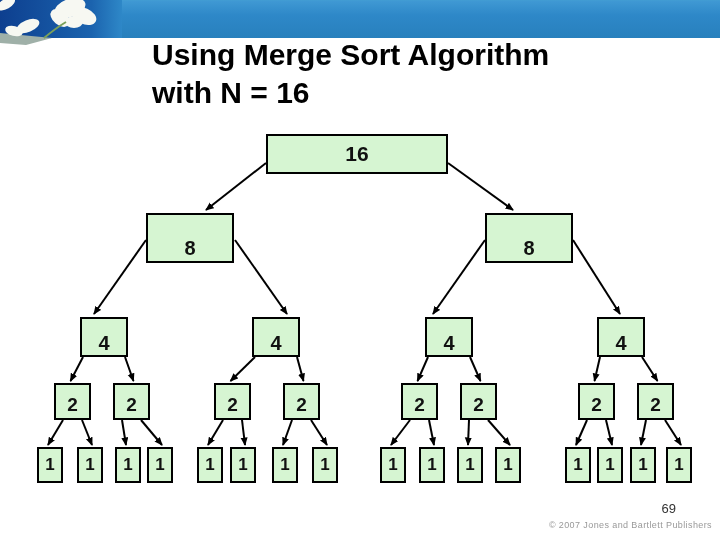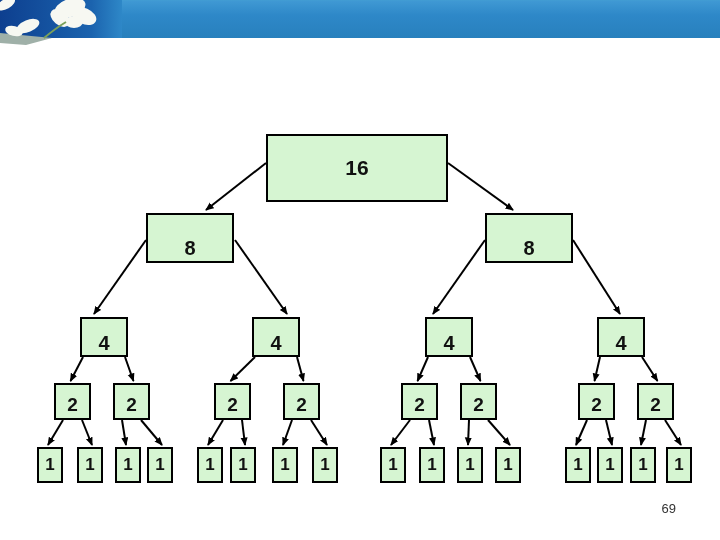--- a/index.html
+++ b/index.html
@@ -60,20 +60,24 @@
         <ellipse cx="60" cy="18" rx="11" ry="7" transform="rotate(40 60 18)"></ellipse>
         <ellipse cx="74" cy="22" rx="9" ry="6"></ellipse>
         <ellipse cx="28" cy="26" rx="12" ry="6" transform="rotate(-22 28 26)"></ellipse>
         <ellipse cx="14" cy="31" rx="9" ry="5" transform="rotate(14 14 31)"></ellipse>
         <ellipse cx="6" cy="4" rx="10" ry="5" transform="rotate(-30 6 4)"></ellipse>
       </g>
       <path d="M44,38 Q56,28 66,22" stroke="#7aa05a" stroke-width="2" fill="none"></path>
     </svg>
   </div>
 
+  <div class="title">
+    <div>Using Merge Sort Algorithm</div>
+    <div>with N = 16</div>
+  </div>
 
   <div class="diagram">
     <svg class="arrows" width="720" height="540">
       <defs>
         <marker id="ah" markerWidth="9" markerHeight="8" refX="7.5" refY="3.5" orient="auto" markerUnits="userSpaceOnUse">
           <path d="M0,0 L8.5,3.5 L0,7 z" fill="#000"></path>
         </marker>
       </defs>
       <g id="arrow-lines">
           <line x1="266" y1="163" x2="206" y2="210" stroke="#000000" stroke-width="2" marker-end="url(#ah)"></line>
@@ -102,21 +106,21 @@
           <line x1="429" y1="420" x2="434" y2="445" stroke="#000000" stroke-width="2" marker-end="url(#ah)"></line>
           <line x1="469" y1="420" x2="468" y2="445" stroke="#000000" stroke-width="2" marker-end="url(#ah)"></line>
           <line x1="488" y1="420" x2="510" y2="445" stroke="#000000" stroke-width="2" marker-end="url(#ah)"></line>
           <line x1="587" y1="420" x2="576" y2="445" stroke="#000000" stroke-width="2" marker-end="url(#ah)"></line>
           <line x1="606" y1="420" x2="612" y2="445" stroke="#000000" stroke-width="2" marker-end="url(#ah)"></line>
           <line x1="646" y1="420" x2="641" y2="445" stroke="#000000" stroke-width="2" marker-end="url(#ah)"></line>
           <line x1="665" y1="420" x2="681" y2="445" stroke="#000000" stroke-width="2" marker-end="url(#ah)"></line>
         </g>
     </svg>
     <div id="nodes">
-        <div class="node node-l0" style="left: 266px; top: 134px; width: 182px; height: 68px; background: rgb(214, 245, 210); border-color: rgb(0, 0, 0);">16</div>
+        <div class="node node-l0" style="left: 266px; top: 134px; width: 182px; height: 40px; background: rgb(214, 245, 210); border-color: rgb(0, 0, 0);">16</div>
         <div class="node node-l1" style="left: 146px; top: 213px; width: 88px; height: 50px; background: rgb(214, 245, 210); border-color: rgb(0, 0, 0);">8</div>
         <div class="node node-l1" style="left: 485px; top: 213px; width: 88px; height: 50px; background: rgb(214, 245, 210); border-color: rgb(0, 0, 0);">8</div>
         <div class="node node-l2" style="left: 80px; top: 317px; width: 48px; height: 40px; background: rgb(214, 245, 210); border-color: rgb(0, 0, 0);">4</div>
         <div class="node node-l2" style="left: 252px; top: 317px; width: 48px; height: 40px; background: rgb(214, 245, 210); border-color: rgb(0, 0, 0);">4</div>
         <div class="node node-l2" style="left: 425px; top: 317px; width: 48px; height: 40px; background: rgb(214, 245, 210); border-color: rgb(0, 0, 0);">4</div>
         <div class="node node-l2" style="left: 597px; top: 317px; width: 48px; height: 40px; background: rgb(214, 245, 210); border-color: rgb(0, 0, 0);">4</div>
         <div class="node node-l3" style="left: 54px; top: 383px; width: 37px; height: 37px; background: rgb(214, 245, 210); border-color: rgb(0, 0, 0);">2</div>
         <div class="node node-l3" style="left: 113px; top: 383px; width: 37px; height: 37px; background: rgb(214, 245, 210); border-color: rgb(0, 0, 0);">2</div>
         <div class="node node-l3" style="left: 214px; top: 383px; width: 37px; height: 37px; background: rgb(214, 245, 210); border-color: rgb(0, 0, 0);">2</div>
         <div class="node node-l3" style="left: 283px; top: 383px; width: 37px; height: 37px; background: rgb(214, 245, 210); border-color: rgb(0, 0, 0);">2</div>
@@ -137,14 +141,15 @@
         <div class="node node-l4" style="left: 457px; top: 447px; width: 26px; height: 36px; background: rgb(214, 245, 210); border-color: rgb(0, 0, 0);">1</div>
         <div class="node node-l4" style="left: 495px; top: 447px; width: 26px; height: 36px; background: rgb(214, 245, 210); border-color: rgb(0, 0, 0);">1</div>
         <div class="node node-l4" style="left: 565px; top: 447px; width: 26px; height: 36px; background: rgb(214, 245, 210); border-color: rgb(0, 0, 0);">1</div>
         <div class="node node-l4" style="left: 597px; top: 447px; width: 26px; height: 36px; background: rgb(214, 245, 210); border-color: rgb(0, 0, 0);">1</div>
         <div class="node node-l4" style="left: 630px; top: 447px; width: 26px; height: 36px; background: rgb(214, 245, 210); border-color: rgb(0, 0, 0);">1</div>
         <div class="node node-l4" style="left: 666px; top: 447px; width: 26px; height: 36px; background: rgb(214, 245, 210); border-color: rgb(0, 0, 0);">1</div>
       </div>
   </div>
 
   <div class="page-number">69</div>
+  <div class="copyright">© 2007 Jones and Bartlett Publishers</div>
 
 </div>
 
 </body></html>

